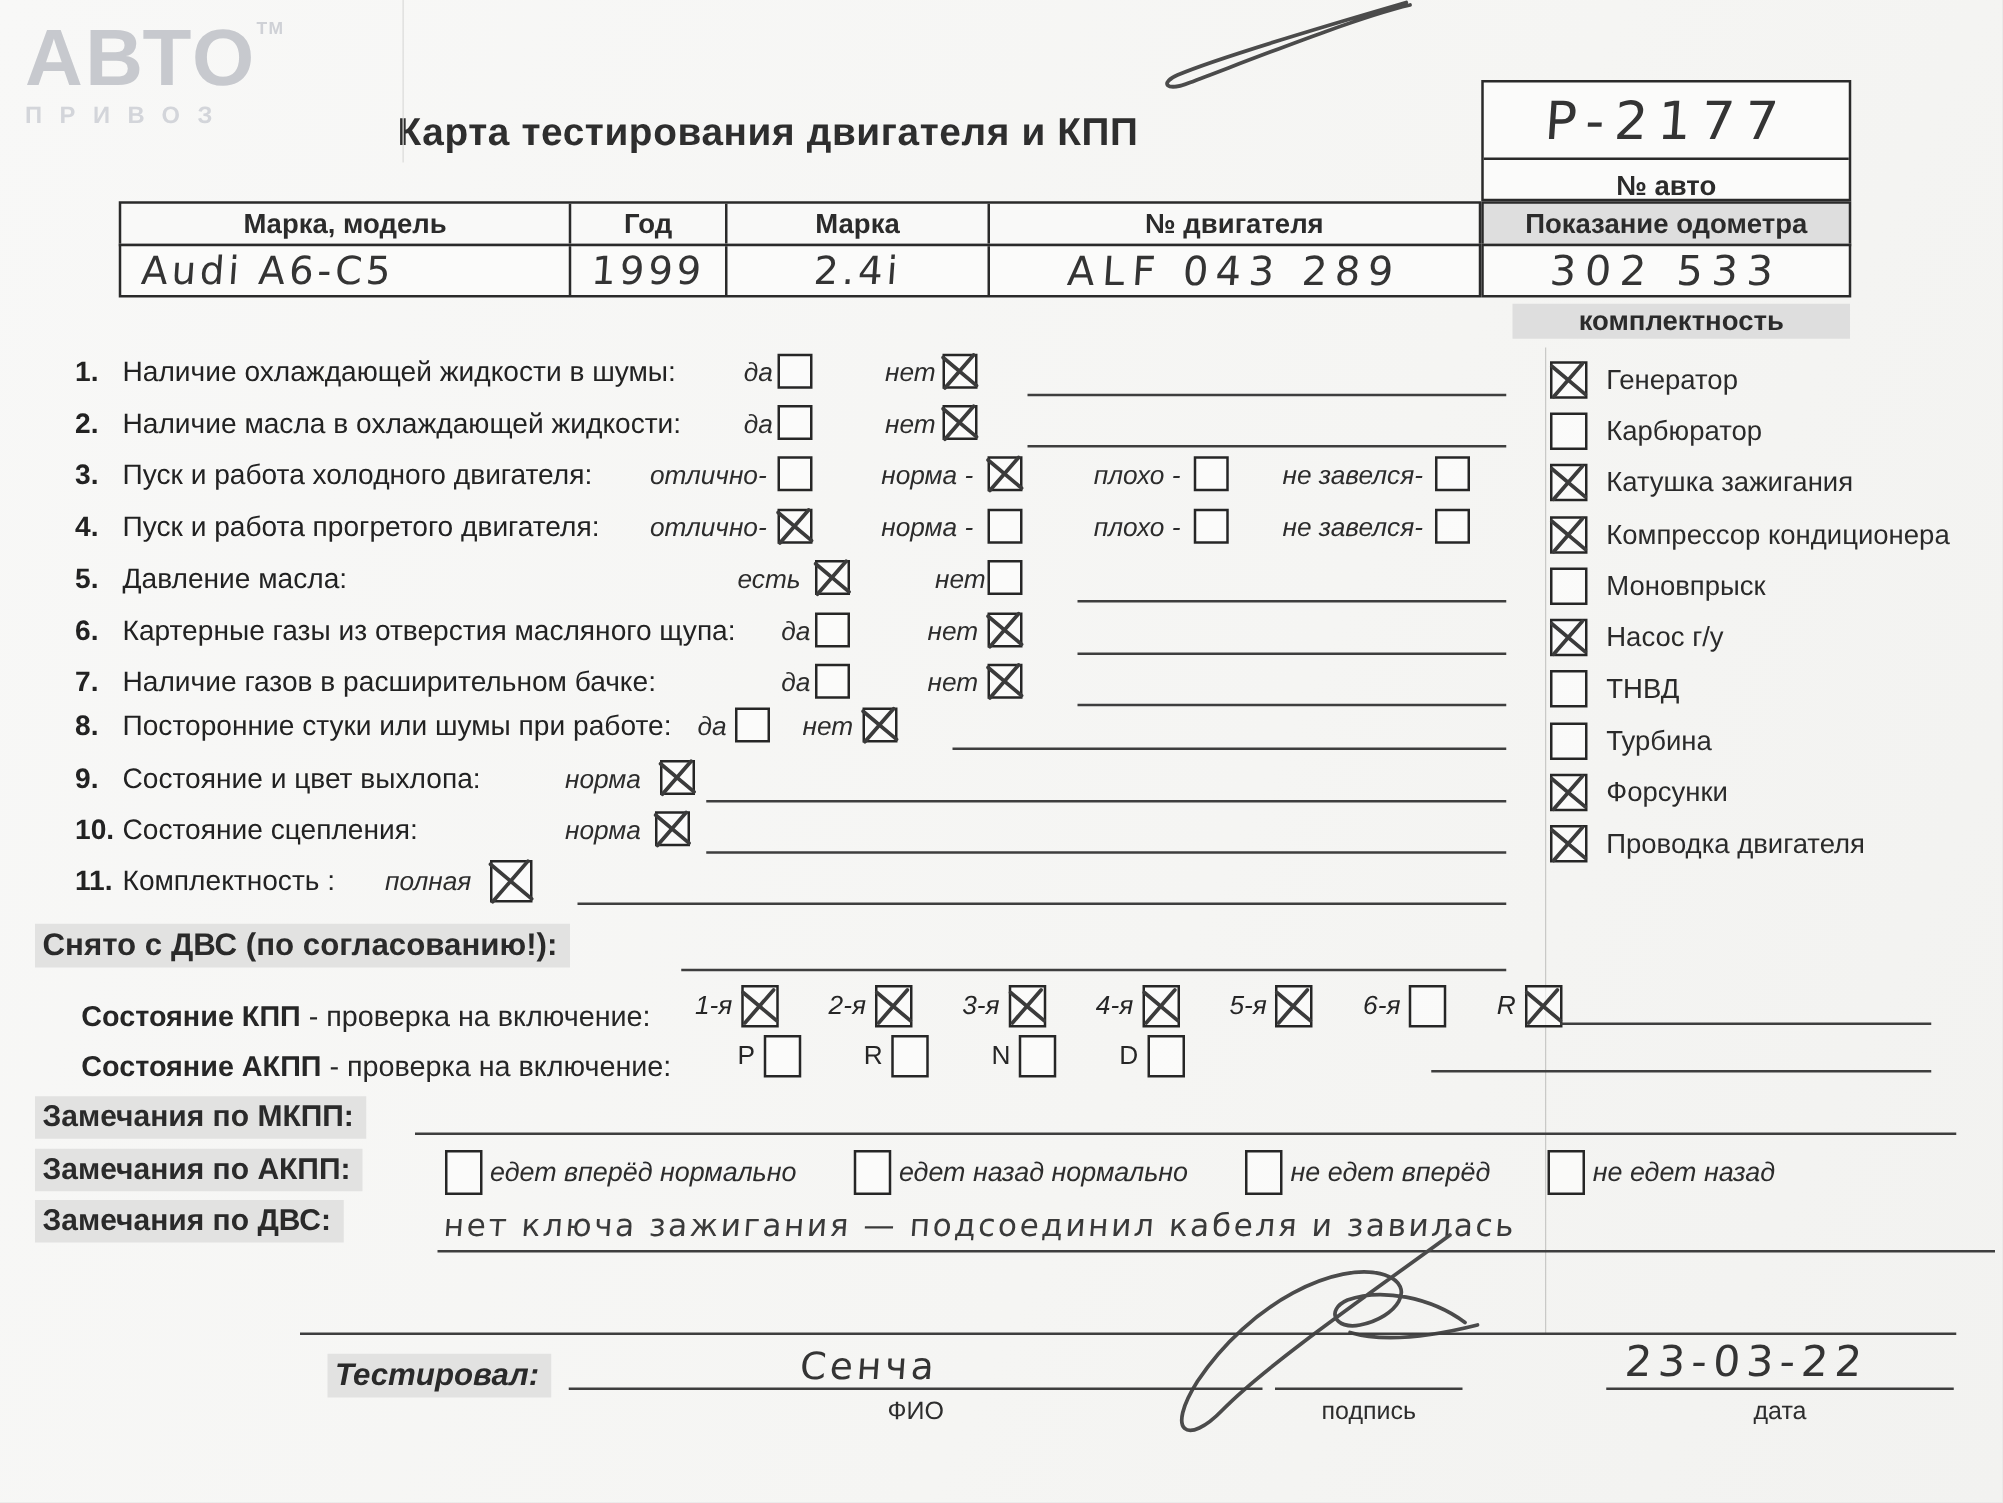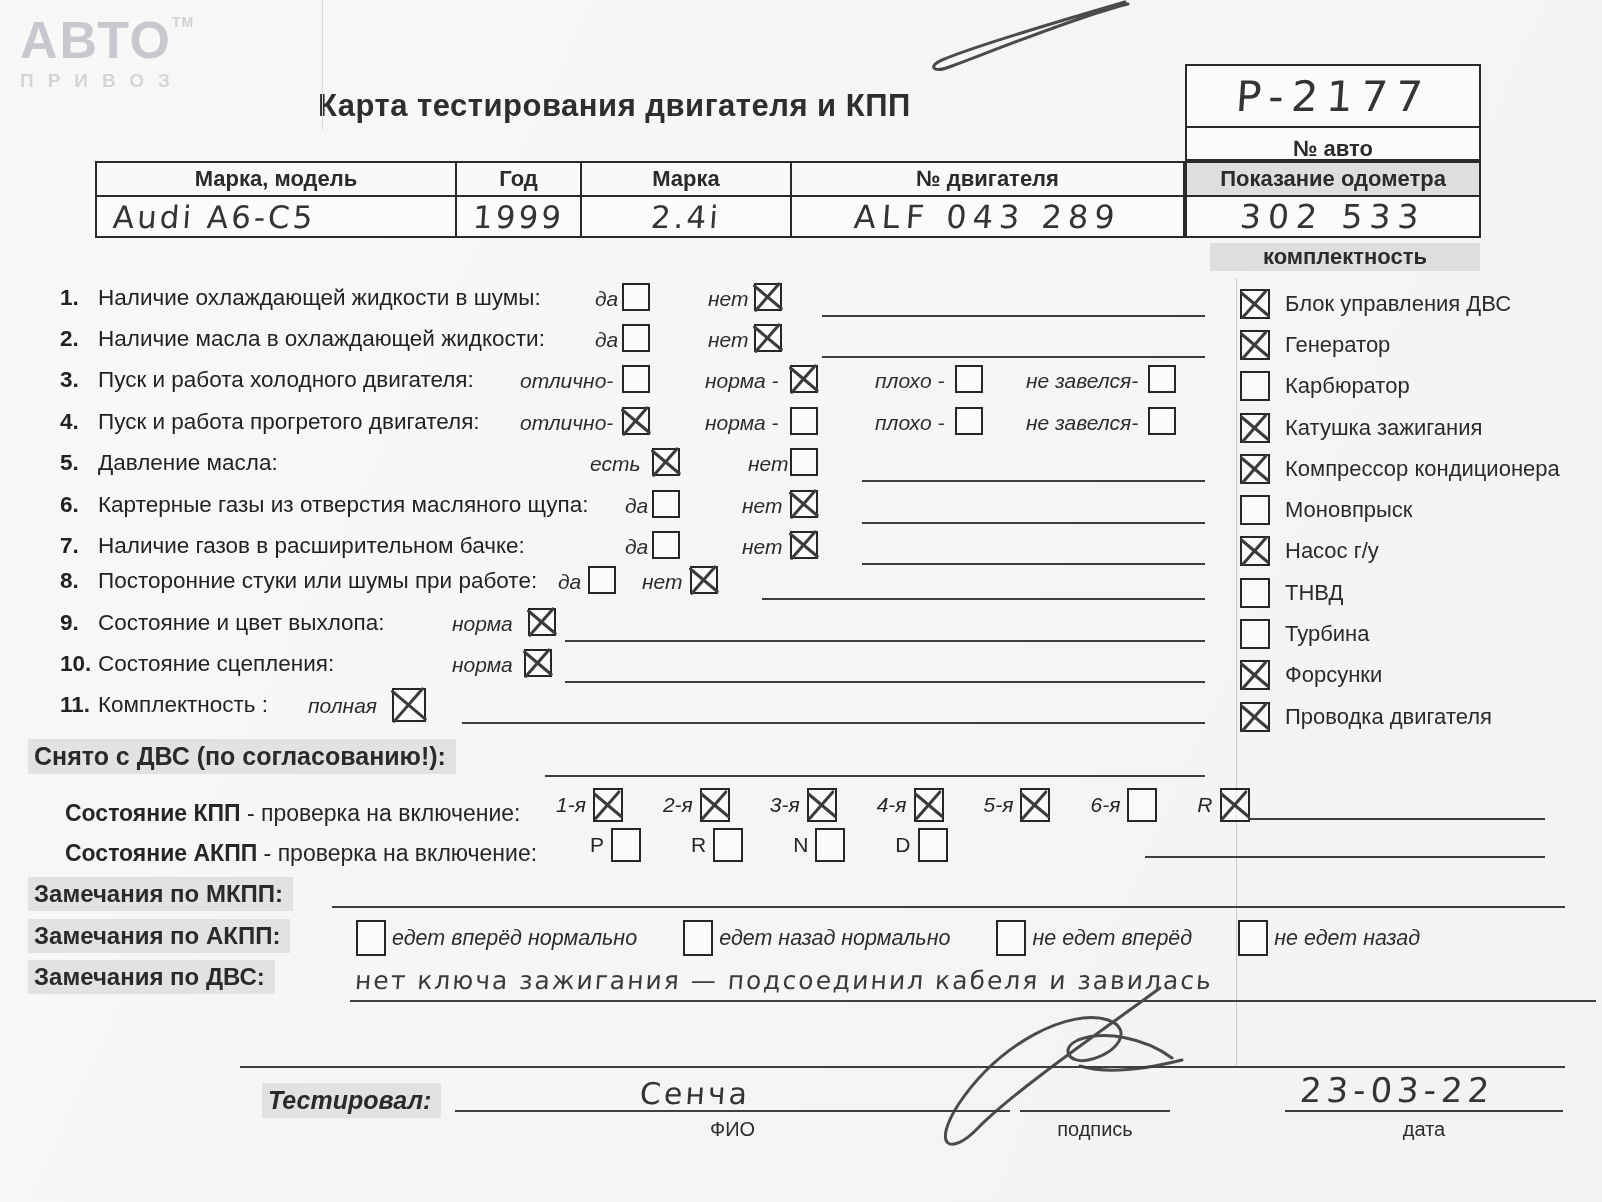--- a/index.html
+++ b/index.html
@@ -1,20 +1,20 @@
 <!DOCTYPE html>
 <html><head>
 <meta charset="utf-8">
 <style>
   html,body{margin:0;padding:0;background:#e8e8e8;}
   .page{position:relative;width:1602px;height:1202px;background:linear-gradient(115deg,#f8f8f7 0%,#f5f5f3 60%,#f2f2f0 100%);
         font-family:"Liberation Sans",sans-serif;color:#262626;overflow:hidden;}
   
   .logo{position:absolute;left:20px;top:14px;color:#c7c9ce;}
-  .logo .brand{font-size:52px;font-weight:800;letter-spacing:2px;line-height:1;}
+  .logo .brand{font-size:64px;font-weight:800;letter-spacing:2px;line-height:1;}
   .logo .tm{font-size:14px;font-weight:700;vertical-align:top;letter-spacing:1px;color:#cfd1d6;}
   .logo .sub{font-size:19px;letter-spacing:14px;margin-top:4px;color:#d3d5da;font-weight:600;}
   
   .title{position:absolute;left:318px;top:88px;font-size:31px;font-weight:700;color:#2e2e2e;letter-spacing:.5px;}
   
   .abs{position:absolute;}
   .bordered{border:2px solid #2a2a2a;box-sizing:border-box;}
   .cell{box-sizing:border-box;display:flex;align-items:center;justify-content:center;}
   .hdr{font-size:22px;font-weight:700;color:#2b2b2b;}
   .grayband{background:#dedede;}
@@ -120,24 +120,20 @@
       <span class="hw" style="font-size:33px;letter-spacing:7px;">302 533</span>
     </div>
   </div>
 
   <div class="abs grayband cell hdr" style="left:1210px;top:243px;width:270px;height:28px;font-size:22px;">
     <span>комплектность</span>
   </div>
 
   <div class="eq-list">
 
-      <div class="eq-row">
-        <span class="cbf" data-checked="true"></span>
-        <span class="lbl">Блок управления ДВС</span>
-      </div>
 
       <div class="eq-row">
         <span class="cbf" data-checked="true"></span>
         <span class="lbl">Генератор</span>
       </div>
 
       <div class="eq-row">
         <span class="cbf" data-checked="false"></span>
         <span class="lbl">Карбюратор</span>
       </div>

